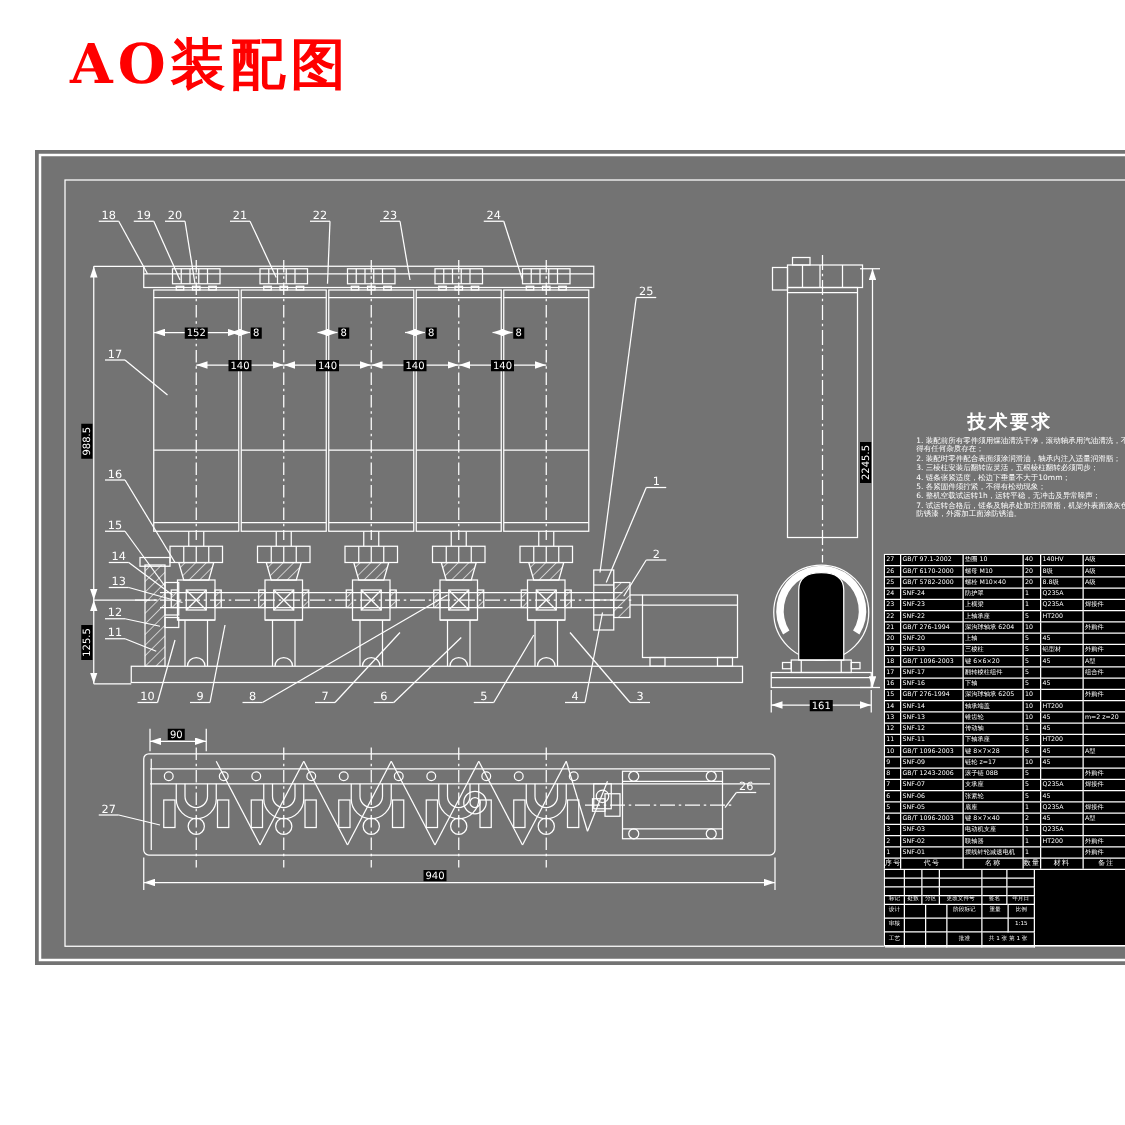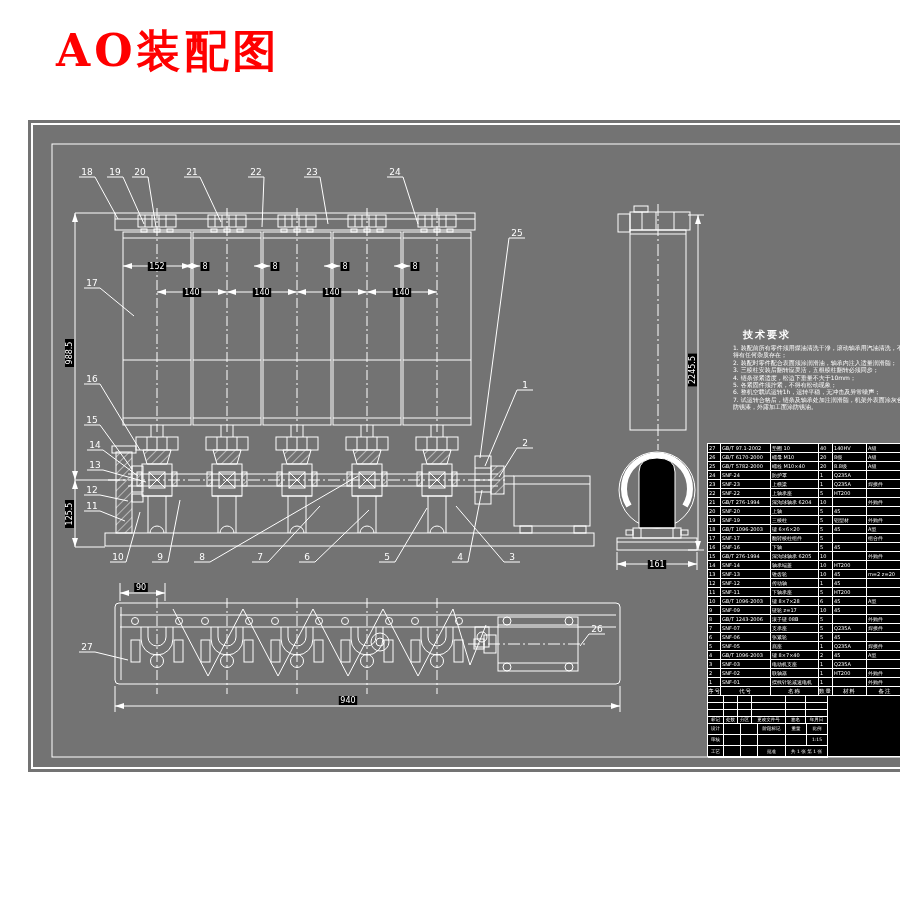--- a/index.html
+++ b/index.html
@@ -4,21 +4,21 @@
 <style>
   html,body{margin:0;padding:0;background:#fff;}
   .page{position:relative;width:900px;height:900px;background:#fff;overflow:hidden;
         font-family:"DejaVu Sans",sans-serif;margin-left:20px;}
   .red-title{position:absolute;left:36px;top:22px;font-family:"DejaVu Serif",serif;
         font-size:44px;font-weight:bold;color:#f00;letter-spacing:4px;margin:0;white-space:nowrap;}
   .cad{position:absolute;left:8px;top:120px;width:884px;height:652px;background:#737373;}
   .cad svg{position:absolute;left:0;top:0;}
   
   .tech{position:absolute;left:705px;top:208px;width:172px;color:#fff;}
-  .tech-h{font-size:10px;font-weight:bold;text-align:left;width:130px;margin:0 0 2px 10px;letter-spacing:2px;}
+  .tech-h{font-size:15px;font-weight:bold;text-align:center;width:130px;margin:0 0 2px 10px;letter-spacing:2px;}
   .tech-line{font-size:6px;line-height:7.4px;letter-spacing:0;}
   
   .bom{position:absolute;left:679px;top:323px;width:197px;border:1px solid #fff;box-sizing:border-box;background:#000;}
   .bom-row{display:grid;grid-template-columns:13px 50px 48px 14px 34px 36px;height:9px;box-sizing:border-box;}
   .bom-cell{border-right:1px solid #fff;border-bottom:1px solid #fff;box-sizing:border-box;
         font-size:5px;line-height:8px;color:#fff;overflow:hidden;white-space:nowrap;padding-left:1px;}
   .bom-row .bom-cell:last-child{border-right:none;}
   .bom-row:last-child .bom-cell{border-bottom:none;}
   .bom-head .bom-cell{font-size:5.5px;text-align:center;padding-left:0;letter-spacing:1px;}
   

